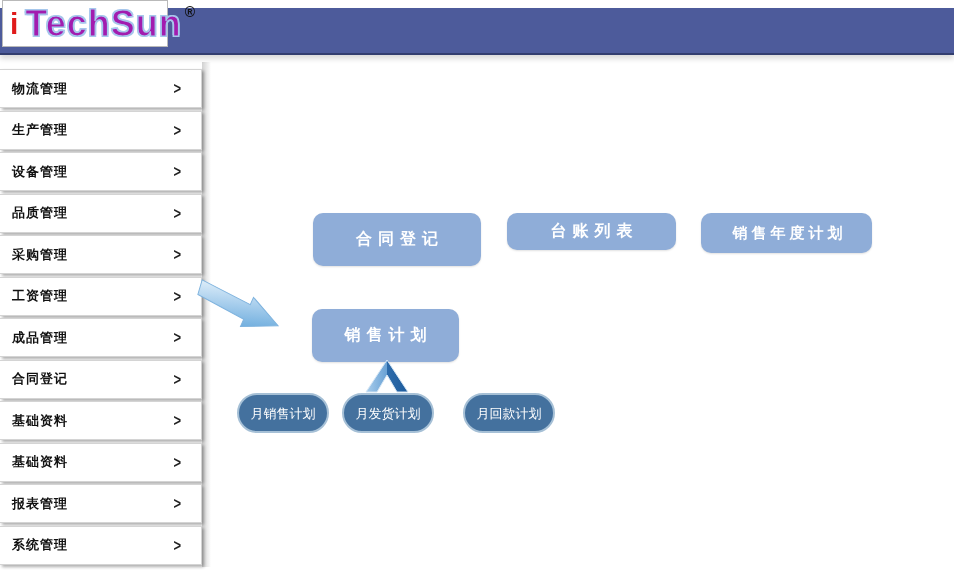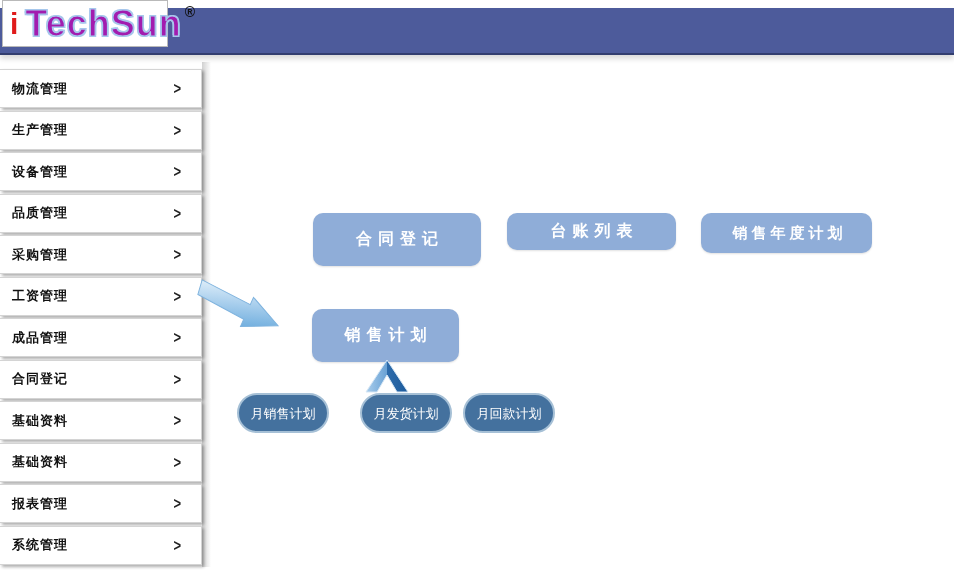--- a/index.html
+++ b/index.html
@@ -150,16 +150,16 @@
           <stop offset="0.5" stop-color="#6aa2d5"></stop>
           <stop offset="0.5" stop-color="#2e6cab"></stop>
           <stop offset="1" stop-color="#1c5a9c"></stop>
         </linearGradient>
       </defs>
       <polygon points="2,34 23,2 44,34 33,34 23,17 13,34" fill="url(#gChevron)" stroke="#d7e7f5" stroke-width="1"></polygon>
     </svg>
   </div>
 
   <div class="btn-dark" style="left:237px;">月销售计划</div>
-  <div class="btn-dark" style="left:360px;">月发货计划</div>
+  <div class="btn-dark" style="left:342px;">月发货计划</div>
   <div class="btn-dark" style="left:451px;margin-left:12px;">月回款计划</div>
 
 </div>
 
 </body></html>

